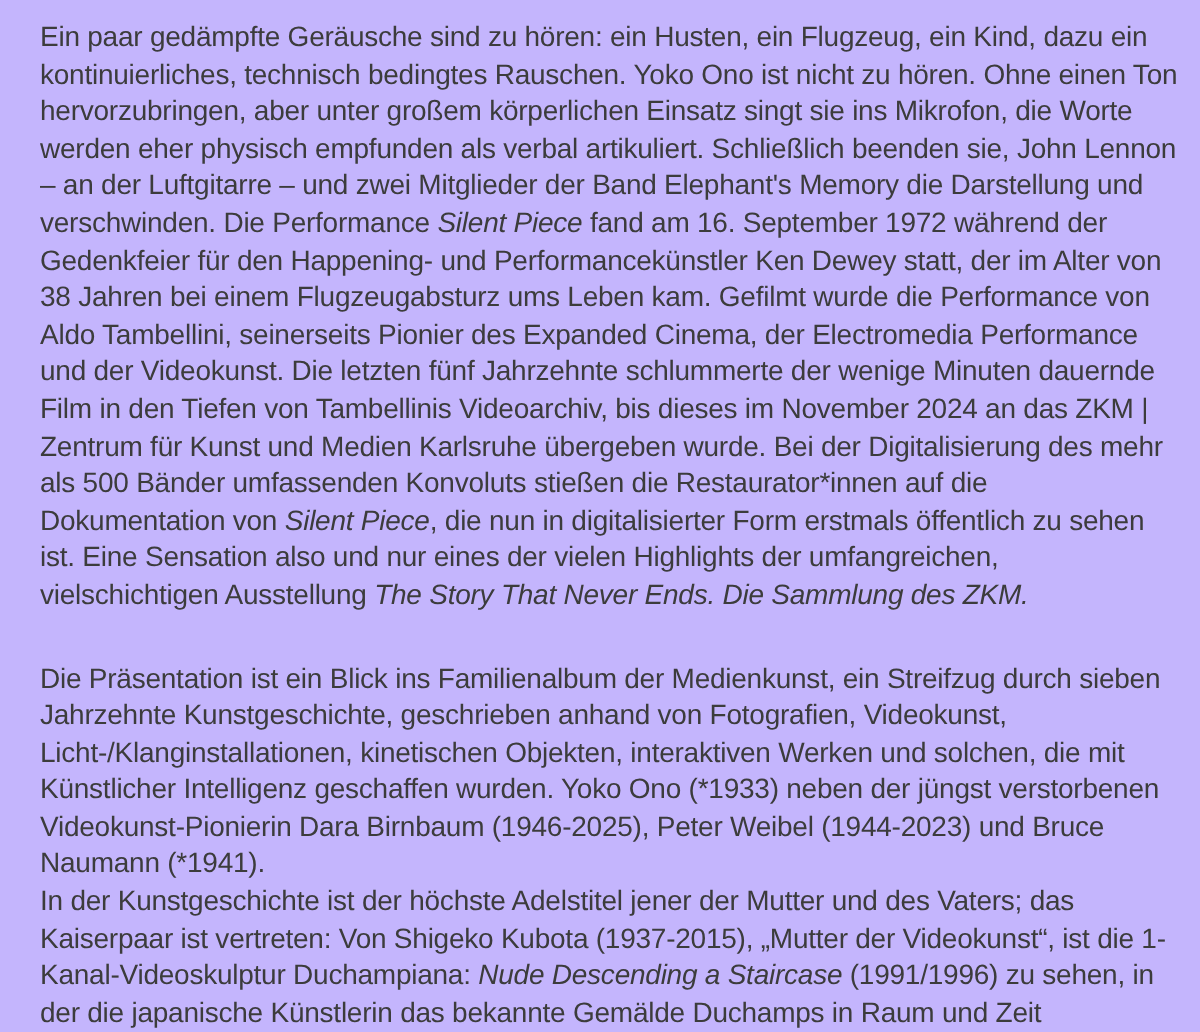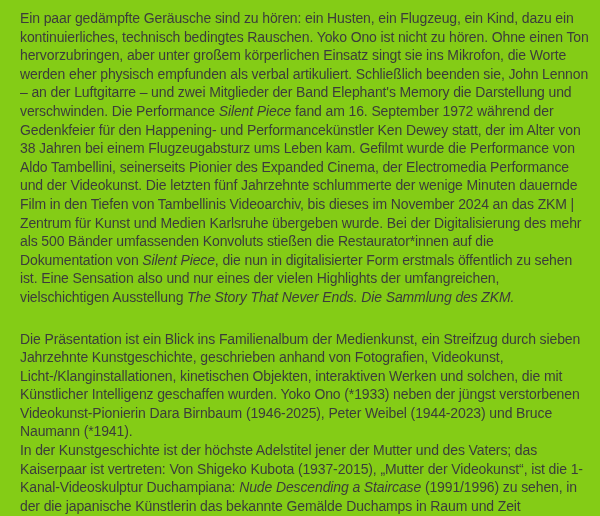--- a/index.html
+++ b/index.html
@@ -6,21 +6,21 @@
     margin: 0;
     padding: 0;
     background: #ffffff;
   }
   .page {
     width: 600px;
     height: 516px;
     box-sizing: border-box;
     padding: 9px 10px 0 20px;
     overflow: hidden;
-    background: #84cc16;
+    background: #c4b5fd;
     font-family: "Liberation Sans", "DejaVu Sans", sans-serif;
     font-size: 14px;
     line-height: 18.6px;
     letter-spacing: -0.12px;
     color: #3c3c3c;
     text-align: left;
   }
   .para {
     margin: 0 0 23px 0;
     padding: 0;

